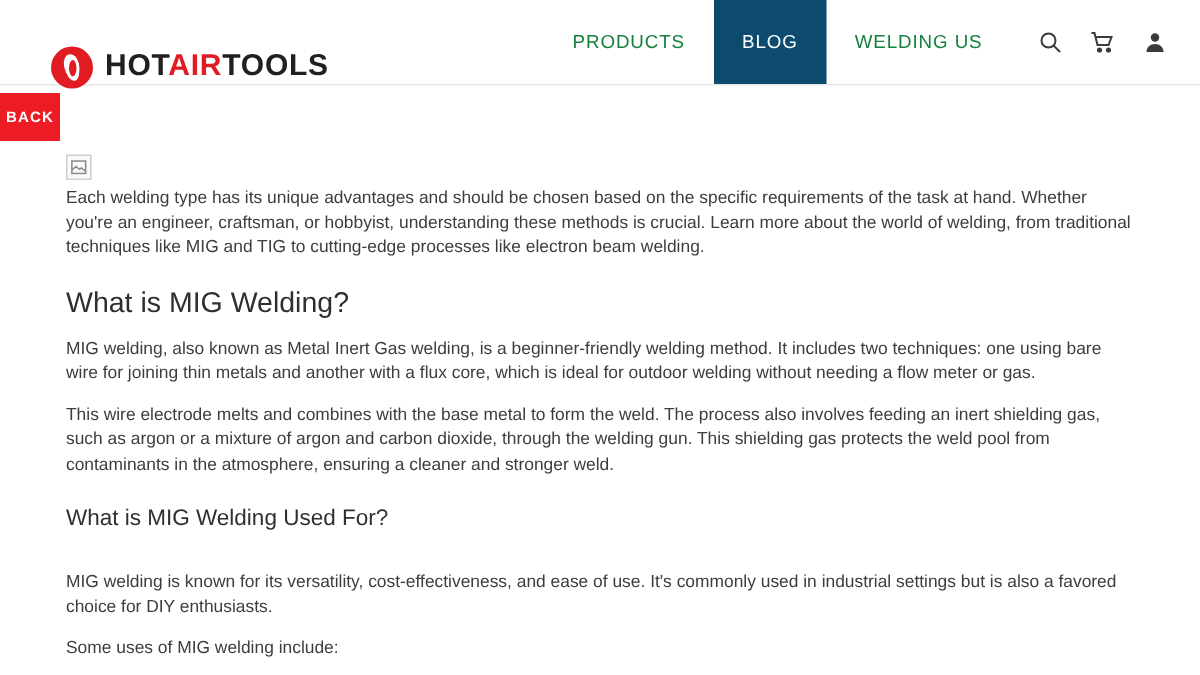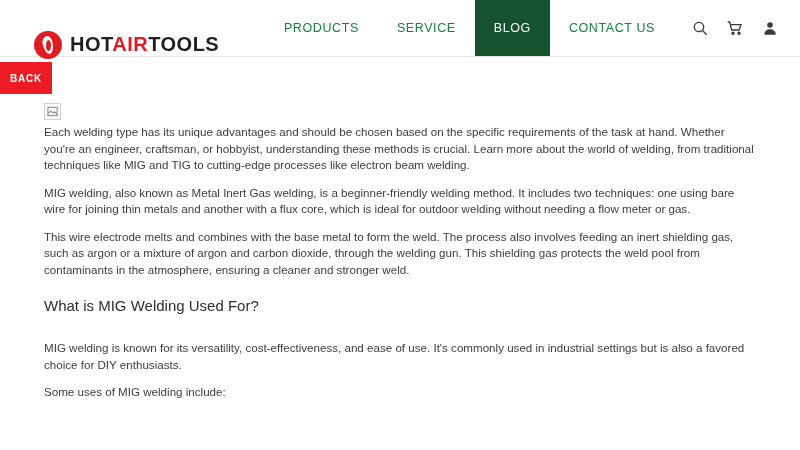--- a/index.html
+++ b/index.html
@@ -71,41 +71,41 @@
     display: flex;
     align-items: center;
     padding: 0 19px;
     font-size: 12.5px;
     letter-spacing: 0.6px;
     color: #15803d;
     text-decoration: none;
     cursor: pointer;
   }
   .nav-item.active {
-    background: #14532d;
+    background: #0c4a6e;
     color: #ffffff;
   }
   .header-icons {
     display: flex;
     align-items: center;
     gap: 19px;
     padding: 0 22px 0 18px;
   }
   .hicon {
     width: 16px; height: 16px;
     color: #3b3b3b;
     cursor: pointer;
     display: block;
   }
 
   
   .back-button {
     position: absolute;
     left: 0; top: 62px;
-    width: 52px; height: 32px;
+    width: 40px; height: 32px;
     background: #ed1c24;
     color: #ffffff;
     font-size: 10px;
     font-weight: bold;
     letter-spacing: 0.8px;
     display: flex;
     align-items: center;
     justify-content: center;
     cursor: pointer;
     z-index: 5;
@@ -160,23 +160,22 @@
 
   <div class="logo-block">
     <span class="logo-mark"></span>
     <span class="logo-text">
       <span class="hot">HOT</span><span class="air">AIR</span><span class="tools">TOOLS</span>
     </span>
   </div>
 
   <nav class="main-nav">
     <a class="nav-item" href="#">PRODUCTS</a>
-    <a class="nav-item" href="#">SERVICE</a>
     <a class="nav-item active" href="#">BLOG</a>
-    <a class="nav-item" href="#">CONTACT US</a>
+    <a class="nav-item" href="#">WELDING US</a>
   </nav>
 
   <div class="header-icons">
     <svg class="hicon" viewBox="0 0 24 24" fill="none" stroke="currentColor" stroke-width="2">
       <circle cx="10.5" cy="10.5" r="7"></circle>
         <line x1="15.5" y1="15.5" x2="22" y2="22"></line>
     </svg>
     <svg class="hicon" viewBox="0 0 24 24" fill="none" stroke="currentColor" stroke-width="2">
       <path d="M1 3h3l3 12h11l3-8H6"></path>
         <circle cx="9" cy="20" r="1.6" fill="currentColor"></circle>
@@ -196,20 +195,21 @@
 
   <div class="thumb-box">
     <svg viewBox="0 0 24 24" fill="none" stroke="currentColor" stroke-width="2.2">
       <rect x="2" y="3" width="20" height="18"></rect>
         <path d="M2 16l6-5 5 4 3-2 6 5"></path>
     </svg>
   </div>
 
   <p class="body">Each welding type has its unique advantages and should be chosen based on the specific requirements of the task at hand. Whether you're an engineer, craftsman, or hobbyist, understanding these methods is crucial. Learn more about the world of welding, from traditional techniques like MIG and TIG to cutting-edge processes like electron beam welding.</p>
 
+  <h2 class="section">What is MIG Welding?</h2>
   <p class="body">MIG welding, also known as Metal Inert Gas welding, is a beginner-friendly welding method. It includes two techniques: one using bare wire for joining thin metals and another with a flux core, which is ideal for outdoor welding without needing a flow meter or gas.</p>
   <p class="body">This wire electrode melts and combines with the base metal to form the weld. The process also involves feeding an inert shielding gas, such as argon or a mixture of argon and carbon dioxide, through the welding gun. This shielding gas protects the weld pool from contaminants in the atmosphere, ensuring a cleaner and stronger weld.</p>
 
   <h3 class="subsection">What is MIG Welding Used For?</h3>
   <p class="body">MIG welding is known for its versatility, cost-effectiveness, and ease of use. It's commonly used in industrial settings but is also a favored choice for DIY enthusiasts.</p>
   <p class="body">Some uses of MIG welding include:</p>
 
 </div>
 
 </body></html>

